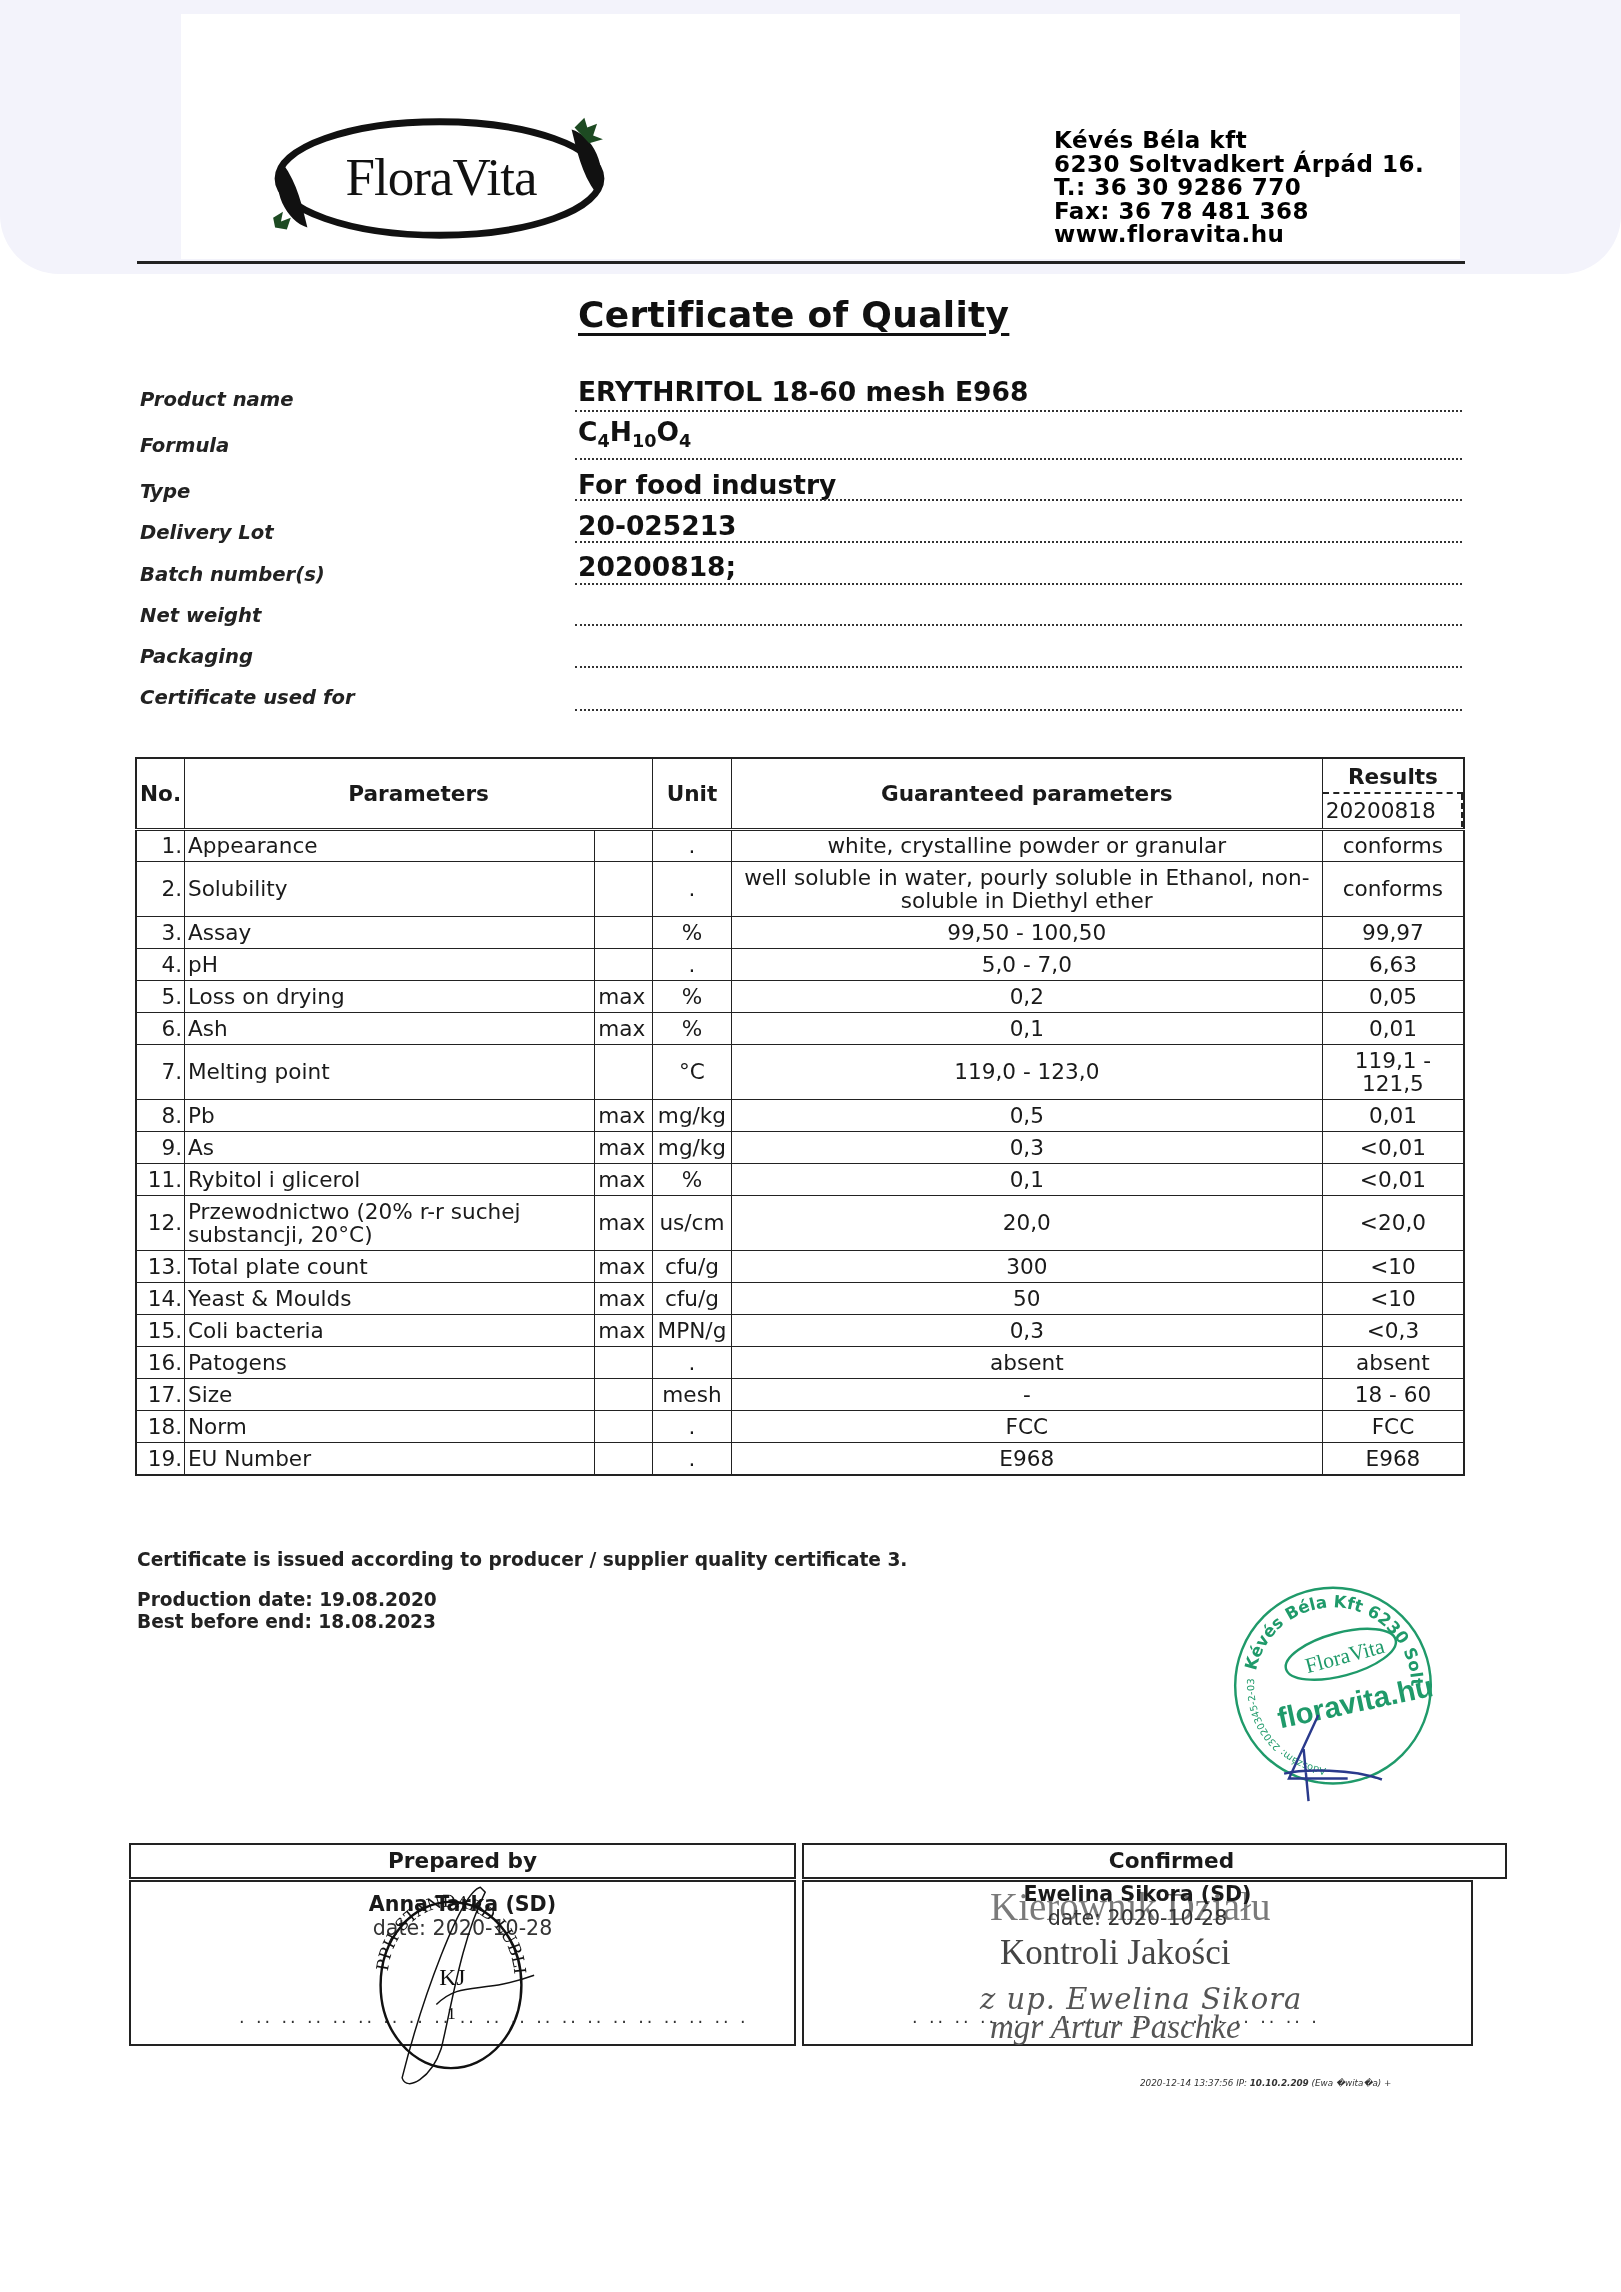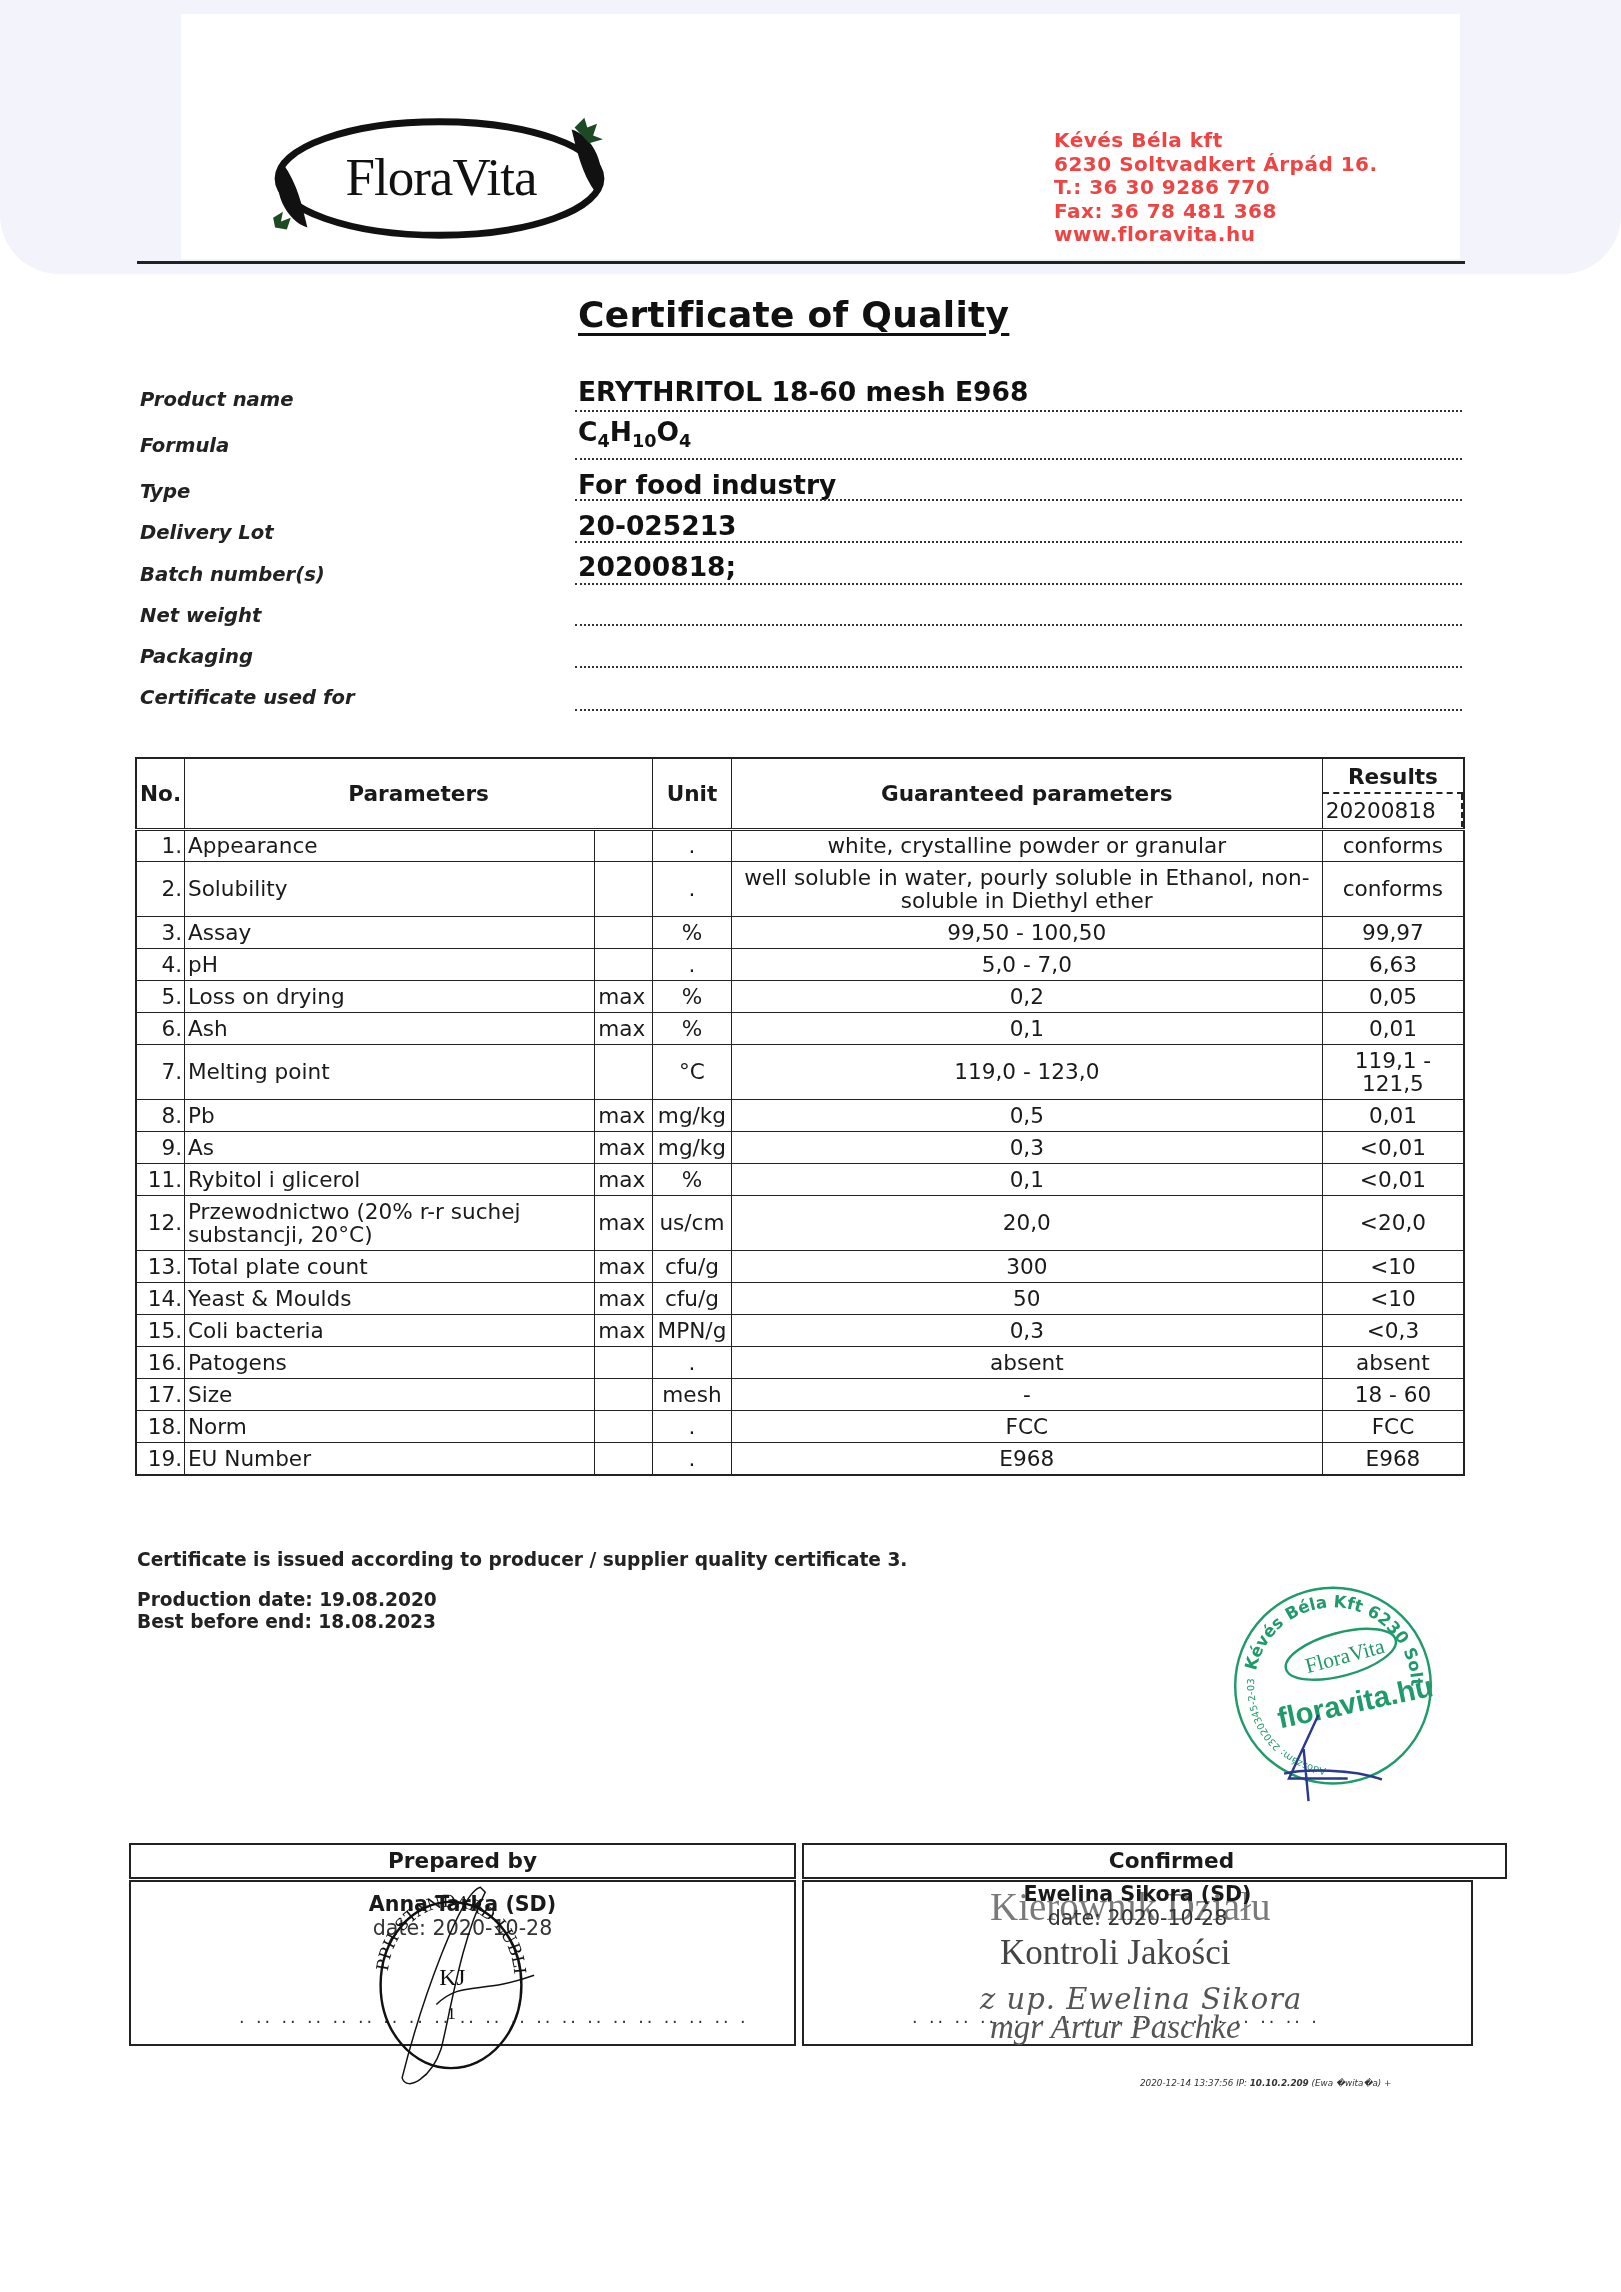--- a/index.html
+++ b/index.html
@@ -23,21 +23,21 @@
     left: 137px; top: 261px; width: 1328px; height: 2.9px; background: #222;
   }
   .logo { left: 263px; top: 110px; width: 353px; height: 137px; }
   .logo-text {
     position: absolute; left: 31px; top: 37px; width: 294px; text-align: center;
     font-family: "Liberation Serif", serif; font-size: 53px; letter-spacing: -1px;
     color: #111;
   }
   .company {
     left: 1054px; top: 129px; font-family: "DejaVu Sans", sans-serif;
-    font-weight: bold; font-size: 20px; line-height: 23.5px; color: #ef4444;
+    font-weight: bold; font-size: 23px; line-height: 23.5px; color: #000000;
     letter-spacing: 0.5px;
   }
   .company div { white-space: nowrap; }
 
   
   .title {
     left: 578px; top: 294px; font-size: 36px; font-weight: bold;
     text-decoration: underline; text-underline-offset: 5.9px; color: #111;
     letter-spacing: 0.3px;
   }

